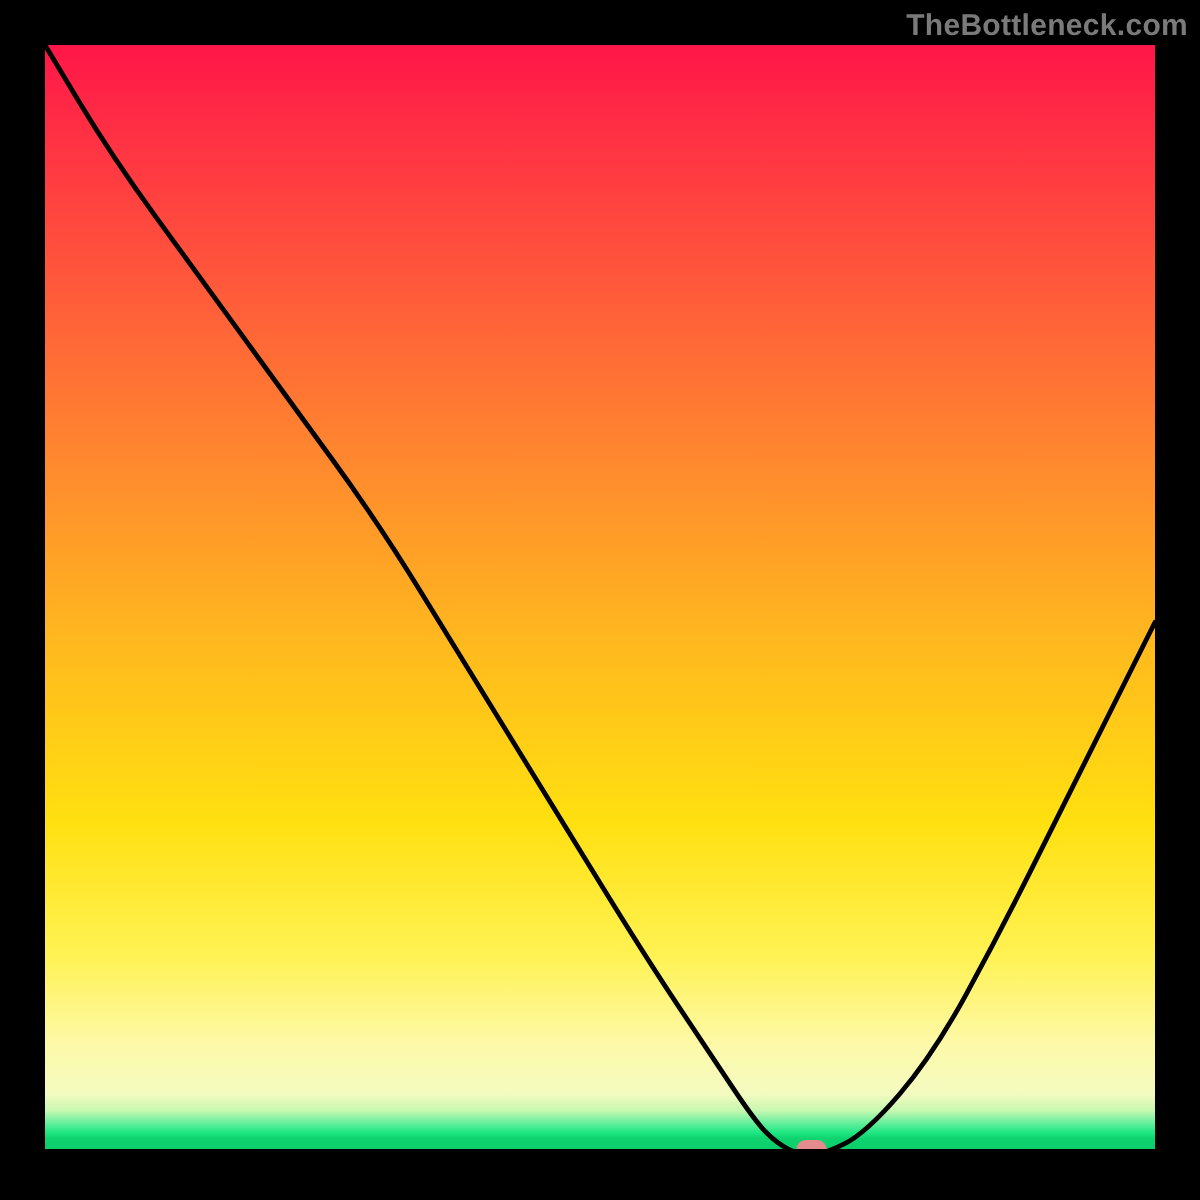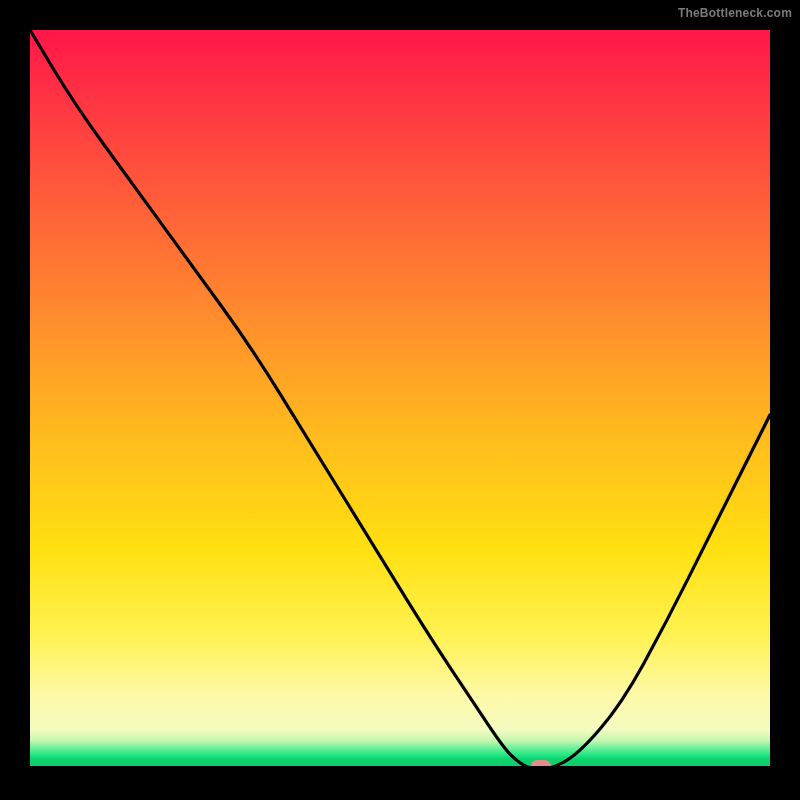--- a/index.html
+++ b/index.html
@@ -70,21 +70,21 @@
     height: 12px;
     border-radius: 6px;
     background: #e48b8d;
     transform: translate(-50%, -50%);
   }
   .watermark {
     position: absolute;
     top: 6px;
     right: 8px;
     color: #7a7a7a;
-    font-size: 12px;
+    font-size: 20px;
     font-weight: 600;
     letter-spacing: 0.2px;
   }
 </style>
 </head>
 <body>
 
 <div class="stage">
 
   <div class="watermark">TheBottleneck.com</div>

